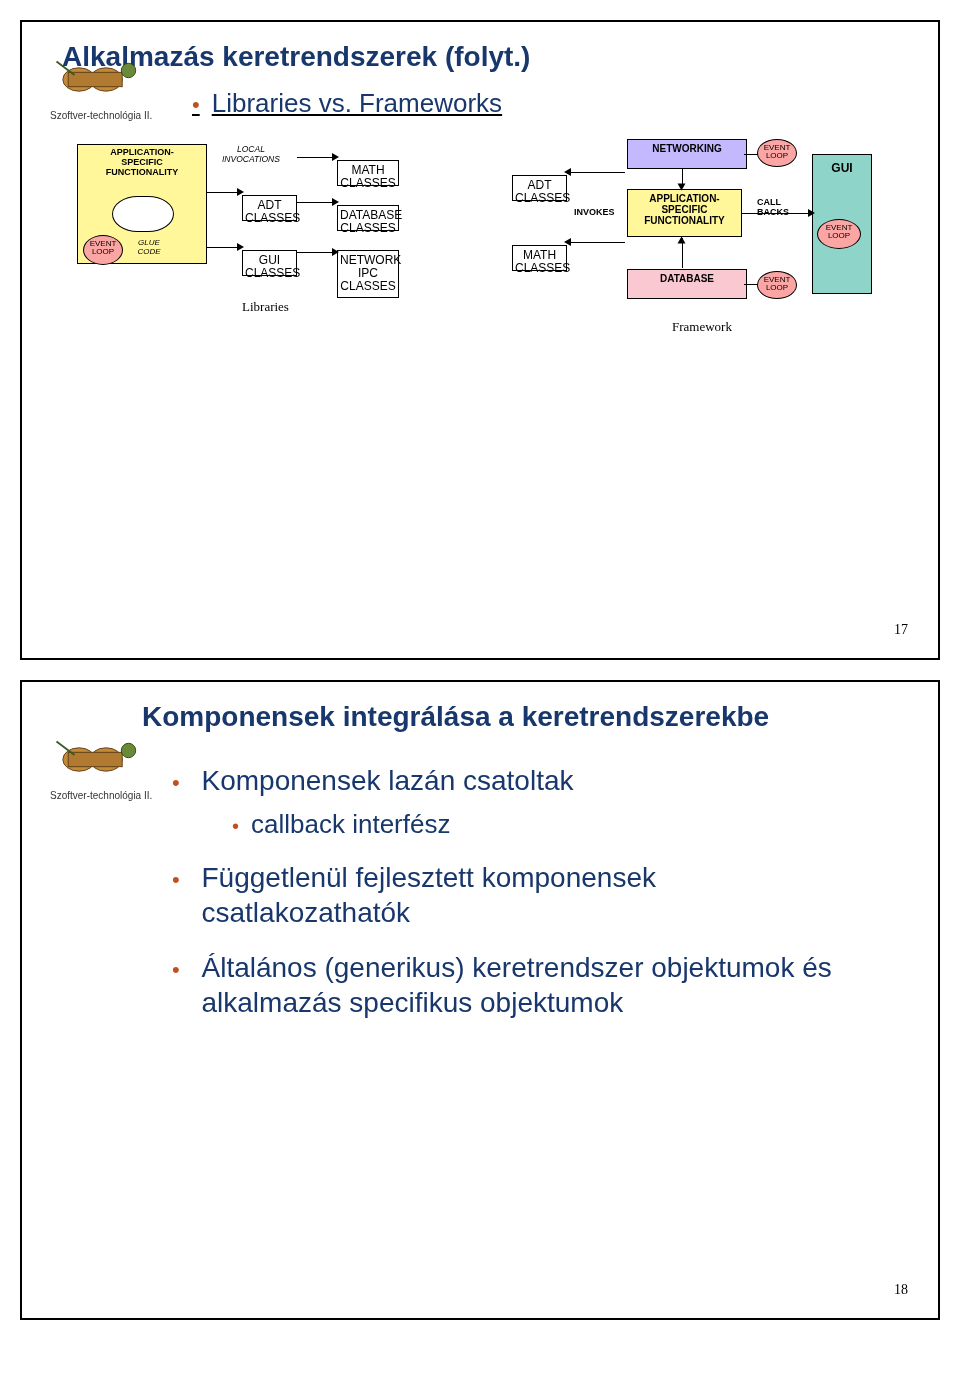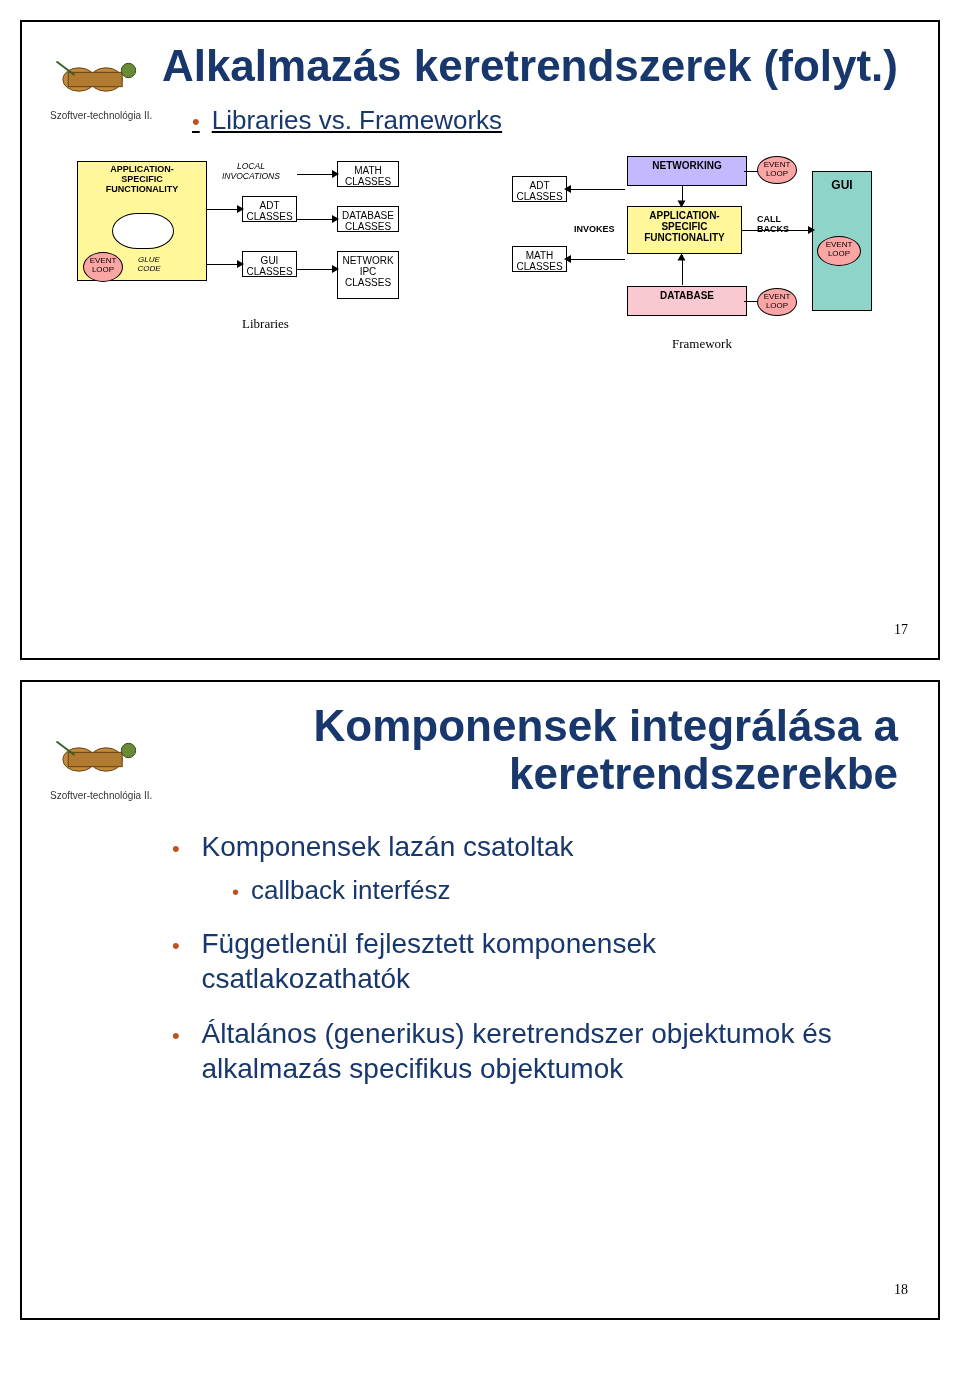--- a/index.html
+++ b/index.html
@@ -12,23 +12,23 @@
   .slide {
     border: 2px solid #000;
     margin: 20px;
     padding: 30px 40px 50px 40px;
     position: relative;
     box-sizing: border-box;
     height: 640px;
   }
   .slide-title {
     font-family: "Trebuchet MS", "Lucida Grande", sans-serif;
-    font-size: 44px;
+    font-size: 28px;
     color: #18376c;
-    text-align: right;
+    text-align: left;
     margin: -10px 0 15px 0;
     line-height: 1.1;
   }
   .corner-icon {
     position: absolute;
     left: 30px;
     top: 30px;
     width: 90px;
     height: 55px;
   }
@@ -51,21 +51,21 @@
   ul.topbullets > li::before { content: "•"; color: #c05020; font-size: 22px; margin-right: 12px; }
   ul.topbullets > li { font-size: 26px; color: #18376c; font-family: "Lucida Grande","Trebuchet MS",sans-serif; }
 
   
   .diagram-row { position: relative; height: 300px; }
   .diag-lib, .diag-fw { position: absolute; }
   .diag-lib { left: 15px; top: 0; width: 380px; height: 260px; }
   .diag-fw  { left: 450px; top: 0; width: 400px; height: 260px; }
 
   .box { position: absolute; border: 1px solid #000; font-size: 10px; text-align: center; line-height: 1.1; padding: 3px 2px; box-sizing: border-box; }
-  .small-box { font-size: 10px; }
+  .small-box { font-size: 12px; margin-top: 16px; }
   .yellowbox { background:#fff799; }
   .lavbox { background:#c4b8ff; }
   .pinkbox { background:#f9c8d0; }
   .tealbox { background:#8fd4c8; }
   .whitebox { background:#fff; }
 
   .cloud {
     position:absolute; width:60px; height:34px; background:#fff; border:1px solid #000; border-radius:50% / 60%;
   }
   .oval {

